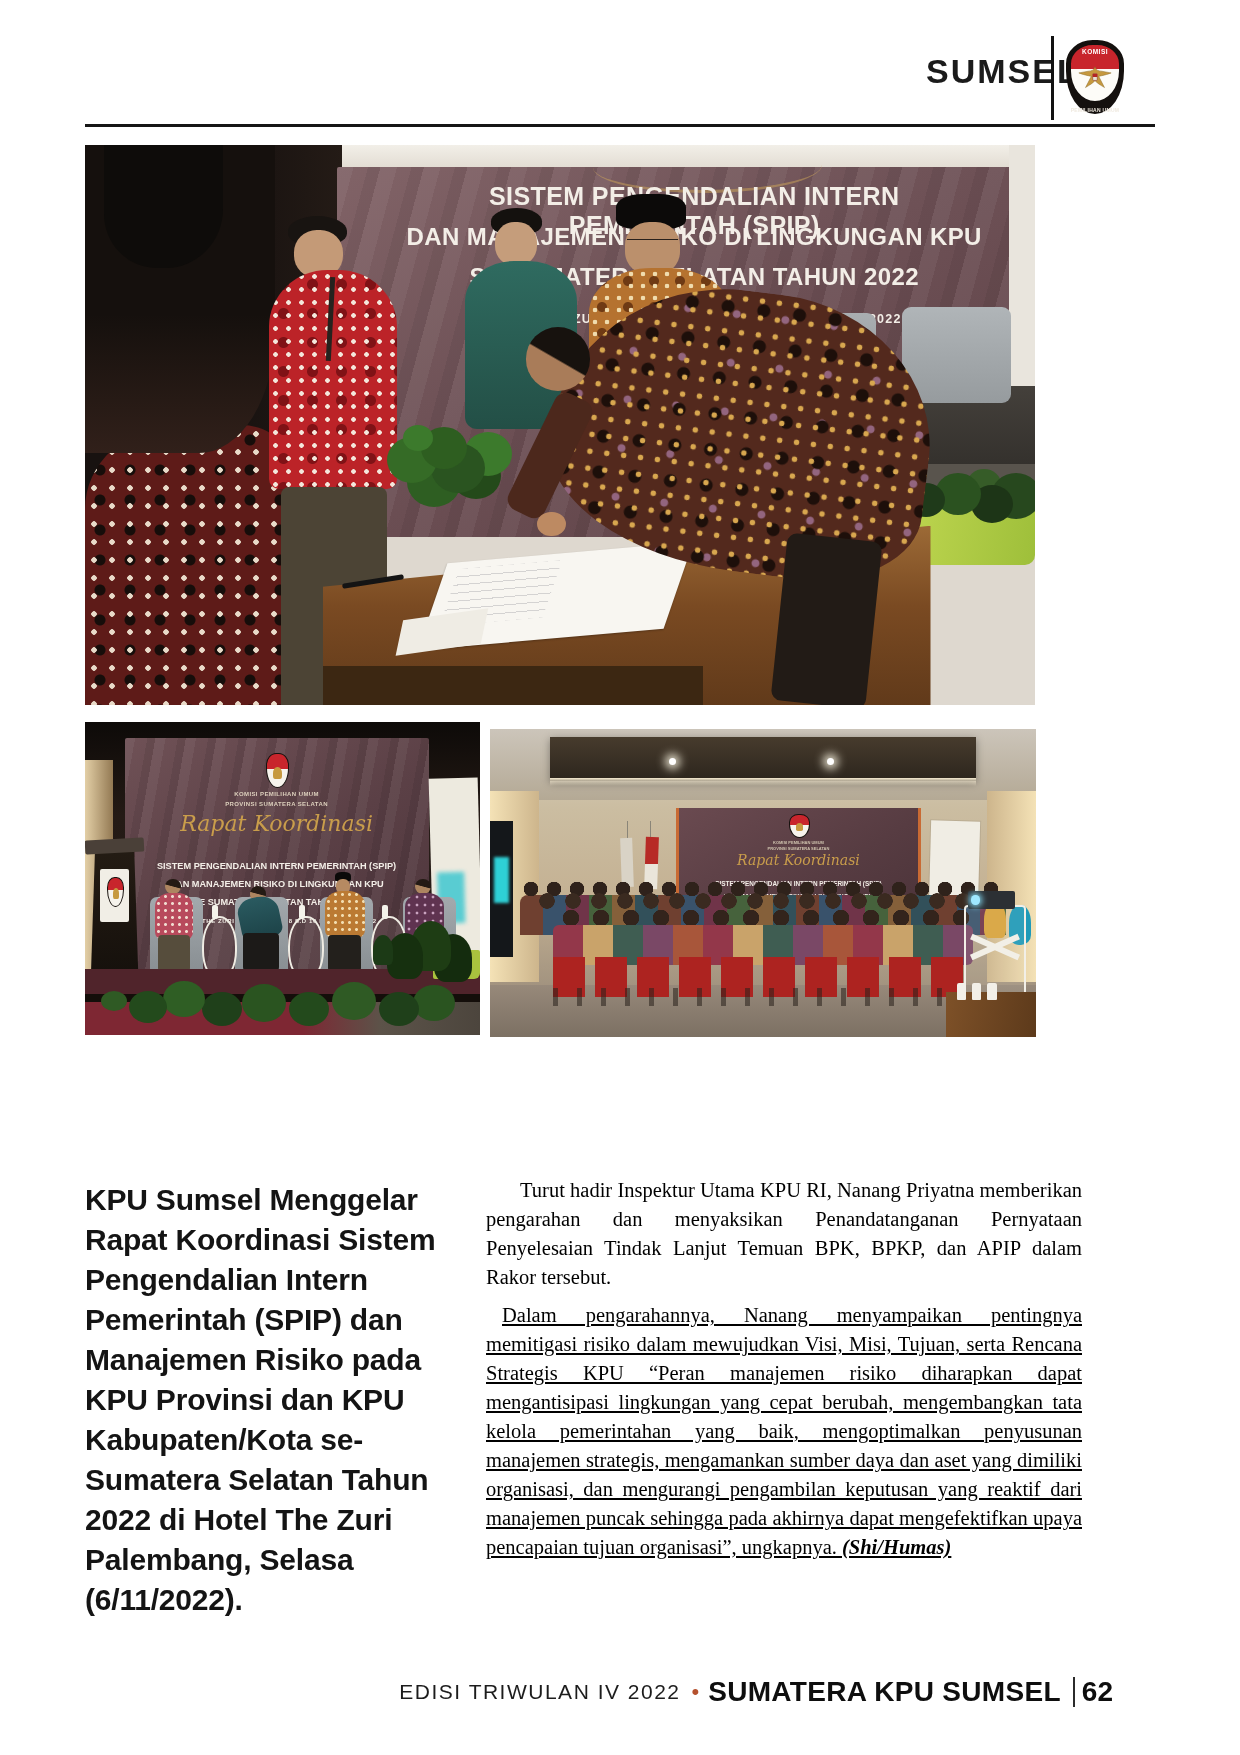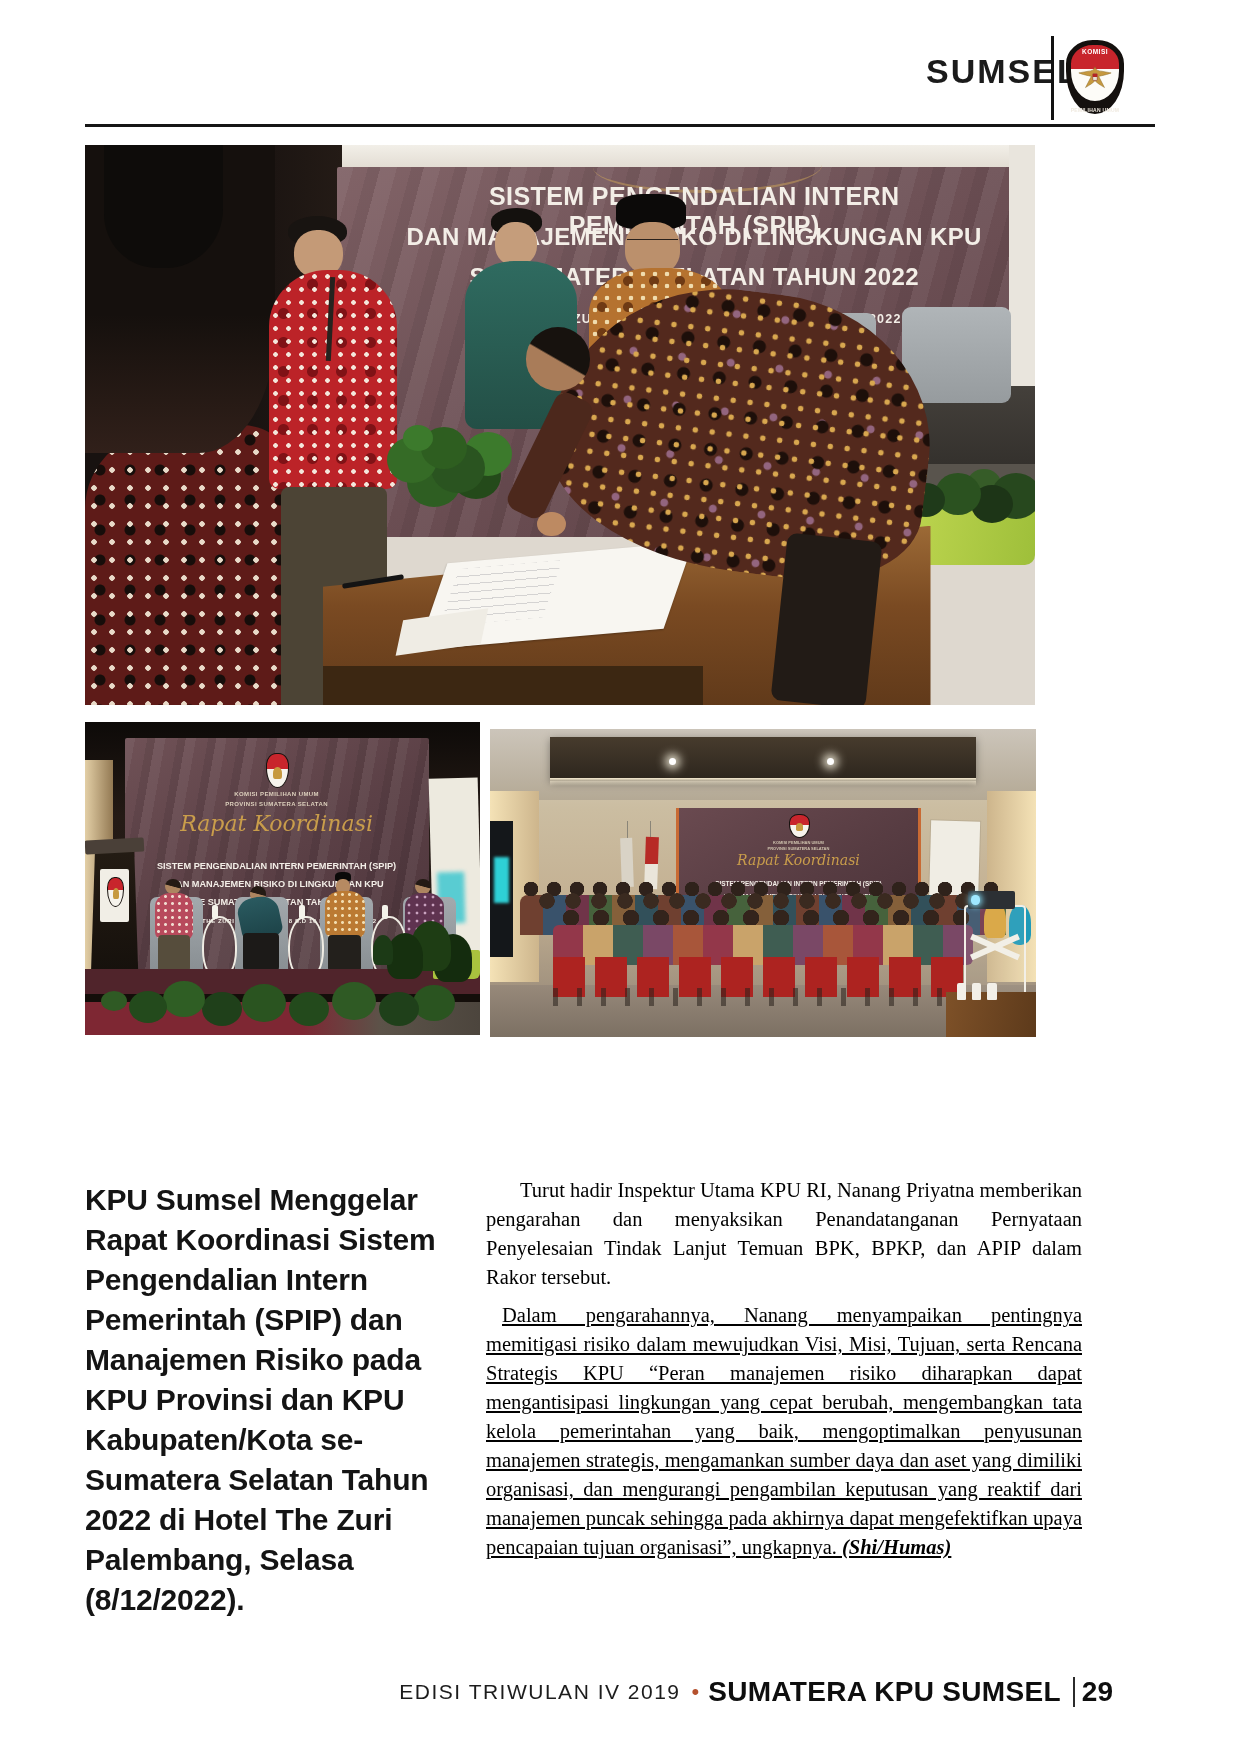--- a/index.html
+++ b/index.html
@@ -233,28 +233,28 @@
     </div>
     <div class="d" style="left:87.6%;top:52.5%;width:8.6%;height:6%;background:#2c3034;border-radius:2px;">
       <div class="d" style="left:6%;top:25%;width:18%;height:50%;background:#9fe8ff;box-shadow:0 0 6px 2px rgba(140,230,255,.9);border-radius:50%;"></div>
     </div>
     <div class="d" style="left:83.5%;top:85.5%;width:16.5%;height:14.5%;background:linear-gradient(100deg,#7e5128,#5d3a1b);"></div>
     <div class="d" style="left:85.5%;top:82.5%;width:1.7%;height:5.5%;background:#f2efe8;border-radius:2px 2px 1px 1px;"></div>
     <div class="d" style="left:88.3%;top:82.5%;width:1.7%;height:5.5%;background:#f2efe8;border-radius:2px 2px 1px 1px;"></div>
     <div class="d" style="left:91.1%;top:82.5%;width:1.7%;height:5.5%;background:#f2efe8;border-radius:2px 2px 1px 1px;"></div>
   </div>
 
-  <h1 class="headline">KPU Sumsel Menggelar Rapat Koordinasi Sistem Pengendalian Intern Pemerintah (SPIP) dan Manajemen Risiko pada KPU Provinsi dan KPU Kabupaten/Kota se-Sumatera Selatan Tahun 2022 di Hotel The Zuri Palembang, Selasa (8/12/2022).</h1>
+  <h1 class="headline">KPU Sumsel Menggelar Rapat Koordinasi Sistem Pengendalian Intern Pemerintah (SPIP) dan Manajemen Risiko pada KPU Provinsi dan KPU Kabupaten/Kota se-Sumatera Selatan Tahun 2022 di Hotel The Zuri Palembang, Selasa (6/11/2022).</h1>
 
   <div class="bodycol">
     <p class="p1">Turut hadir Inspektur Utama KPU RI, Nanang Priyatna memberikan pengarahan dan menyaksikan Penandatanganan Pernyataan Penyelesaian Tindak Lanjut Temuan BPK, BPKP, dan APIP dalam Rakor tersebut.</p>
     <p class="p2"><span>Dalam pengarahannya, Nanang menyampaikan pentingnya memitigasi risiko dalam mewujudkan Visi, Misi, Tujuan, serta Rencana Strategis KPU “Peran manajemen risiko diharapkan dapat mengantisipasi lingkungan yang cepat berubah, mengembangkan tata kelola pemerintahan yang baik, mengoptimalkan penyusunan manajemen strategis, mengamankan sumber daya dan aset yang dimiliki organisasi, dan mengurangi pengambilan keputusan yang reaktif dari manajemen puncak sehingga pada akhirnya dapat mengefektifkan upaya pencapaian tujuan organisasi”, ungkapnya. </span><b class="byline">(Shi/Humas)</b></p>
   </div>
 
   <div class="footer">
-    <span class="edition">EDISI TRIWULAN IV 2019</span>
+    <span class="edition">EDISI TRIWULAN IV 2022</span>
     <span class="fdot">•</span>
     <span class="btitle">SUMATERA KPU SUMSEL</span>
     <span class="fbar"></span>
-    <span class="pnum">29</span>
+    <span class="pnum">62</span>
   </div>
 
 </div>
 
 </body></html>

